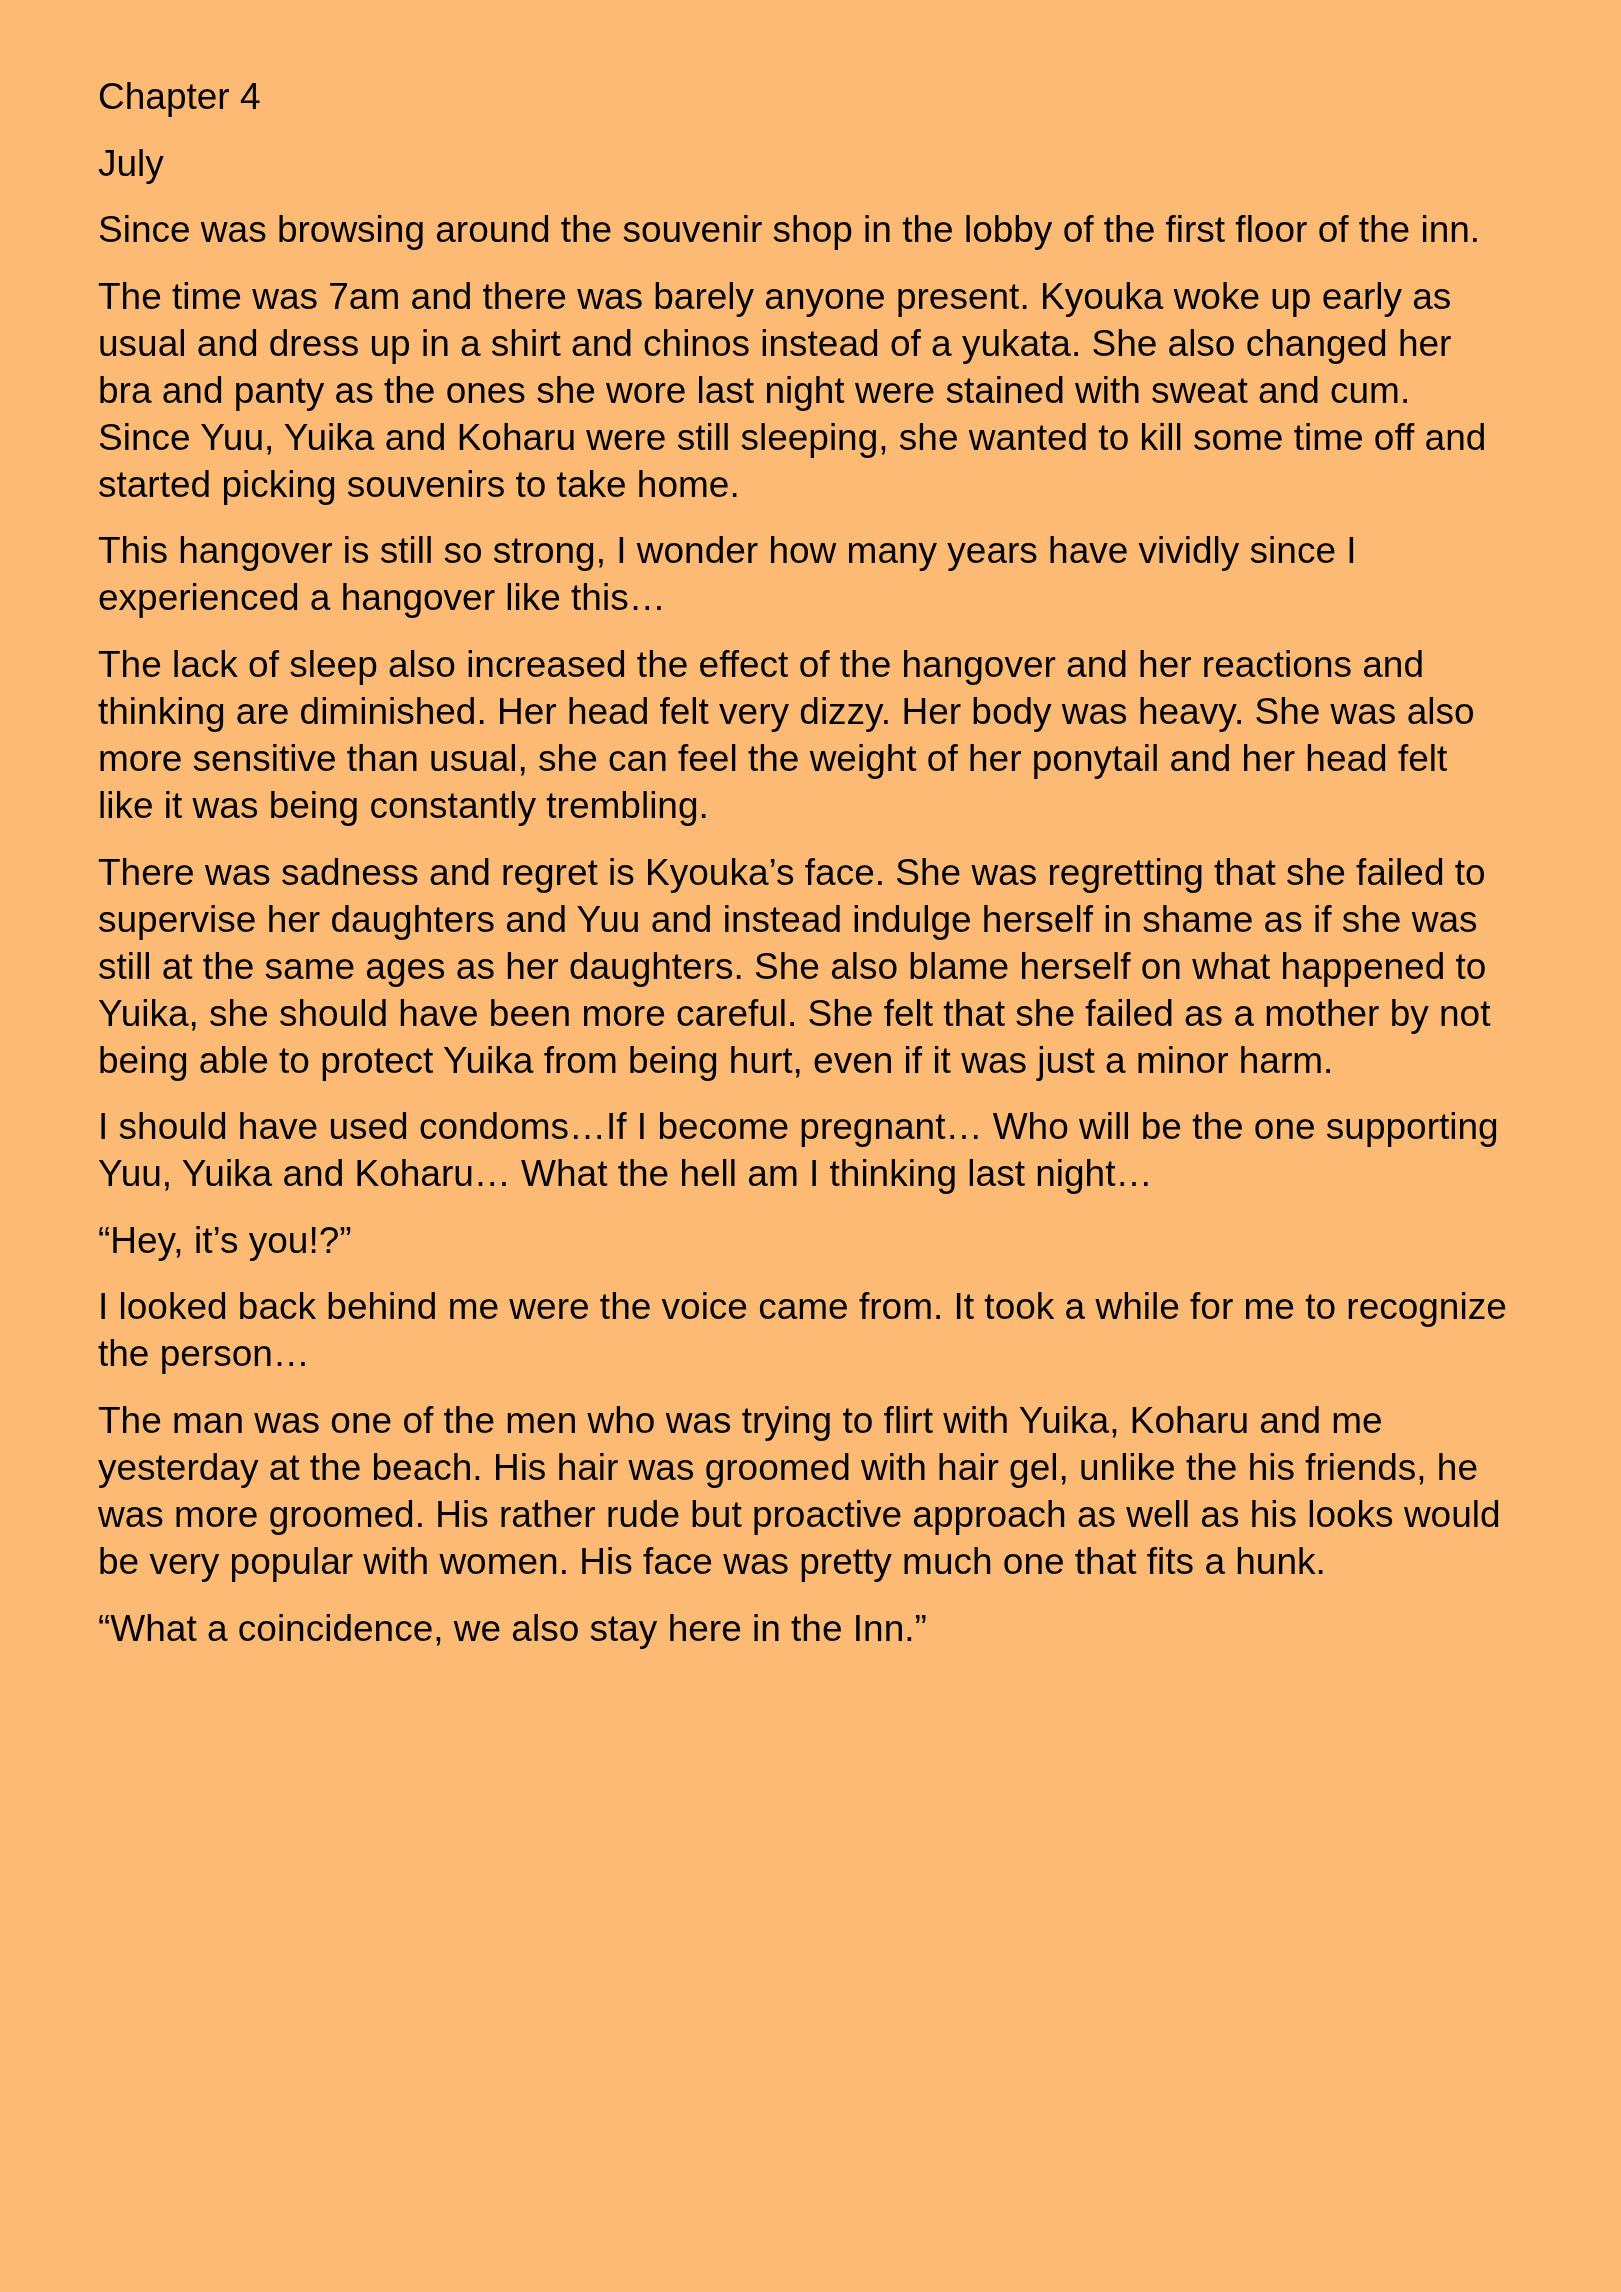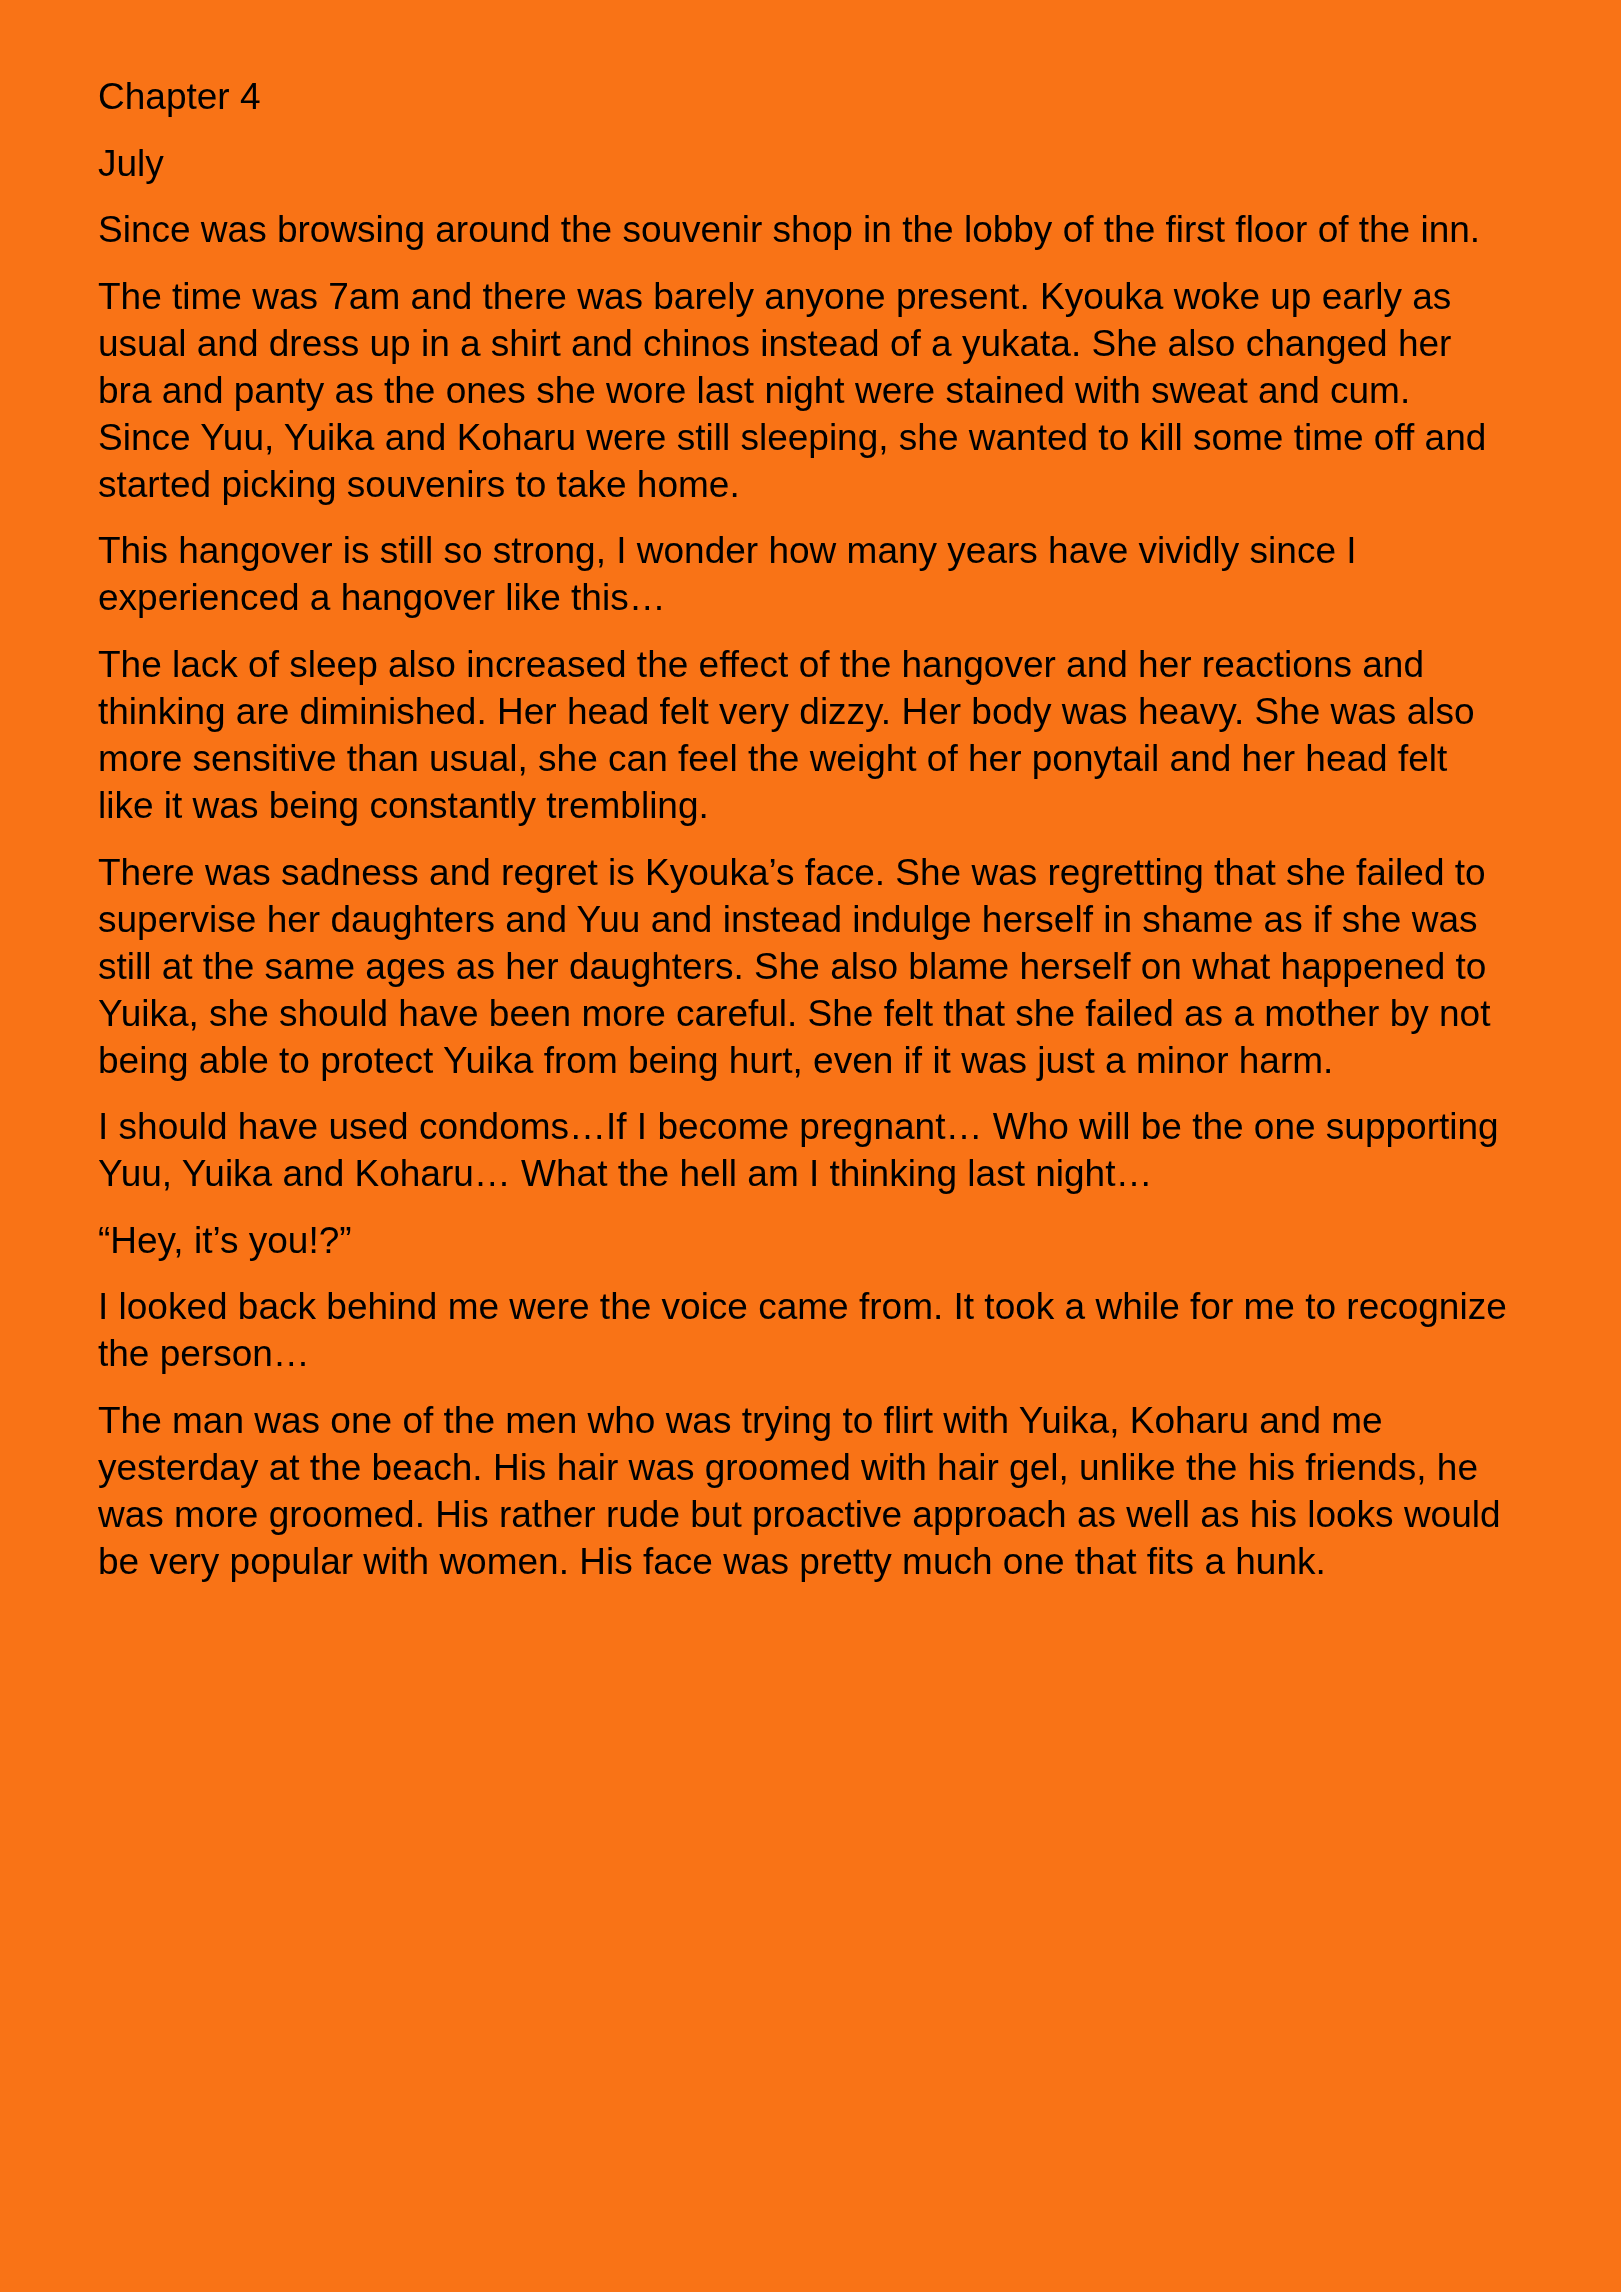--- a/index.html
+++ b/index.html
@@ -5,21 +5,21 @@
   html, body {
     margin: 0;
     padding: 0;
     background: #ffffff;
   }
   .page {
     position: relative;
     width: 1621px;
     height: 2293px;
     box-sizing: border-box;
-    background: #f97316;
+    background: #fdba74;
     padding: 73px 112px 0 98px;
     font-family: "Liberation Sans", "DejaVu Sans", sans-serif;
     font-size: 37px;
     line-height: 47px;
     color: #000000;
     overflow: hidden;
   }
   .page p {
     margin: 0 0 19.6px 0;
     padding: 0;
@@ -35,14 +35,15 @@
   <p>July</p>
   <p>Since was browsing around the souvenir shop in the lobby of the first floor of the inn.</p>
   <p>The time was 7am and there was barely anyone present. Kyouka woke up early as usual and dress up in a shirt and chinos instead of a yukata. She also changed her bra and panty as the ones she wore last night were stained with sweat and cum. Since Yuu, Yuika and Koharu were still sleeping, she wanted to kill some time off and started picking souvenirs to take home.</p>
   <p>This hangover is still so strong, I wonder how many years have vividly since I experienced a hangover like this…</p>
   <p>The lack of sleep also increased the effect of the hangover and her reactions and thinking are diminished. Her head felt very dizzy. Her body was heavy. She was also more sensitive than usual, she can feel the weight of her ponytail and her head felt like it was being constantly trembling.</p>
   <p>There was sadness and regret is Kyouka’s face. She was regretting that she failed to supervise her daughters and Yuu and instead indulge herself in shame as if she was still at the same ages as her daughters. She also blame herself on what happened to Yuika, she should have been more careful. She felt that she failed as a mother by not being able to protect Yuika from being hurt, even if it was just a minor harm.</p>
   <p>I should have used condoms…If I become pregnant… Who will be the one supporting Yuu, Yuika and Koharu… What the hell am I thinking last night…</p>
   <p>“Hey, it’s you!?”</p>
   <p>I looked back behind me were the voice came from. It took a while for me to recognize the person…</p>
   <p>The man was one of the men who was trying to flirt with Yuika, Koharu and me yesterday at the beach. His hair was groomed with hair gel, unlike the his friends, he was more groomed. His rather rude but proactive approach as well as his looks would be very popular with women. His face was pretty much one that fits a hunk.</p>
+  <p>“What a coincidence, we also stay here in the Inn.”</p>
 </main>
 
 
 </body></html>

